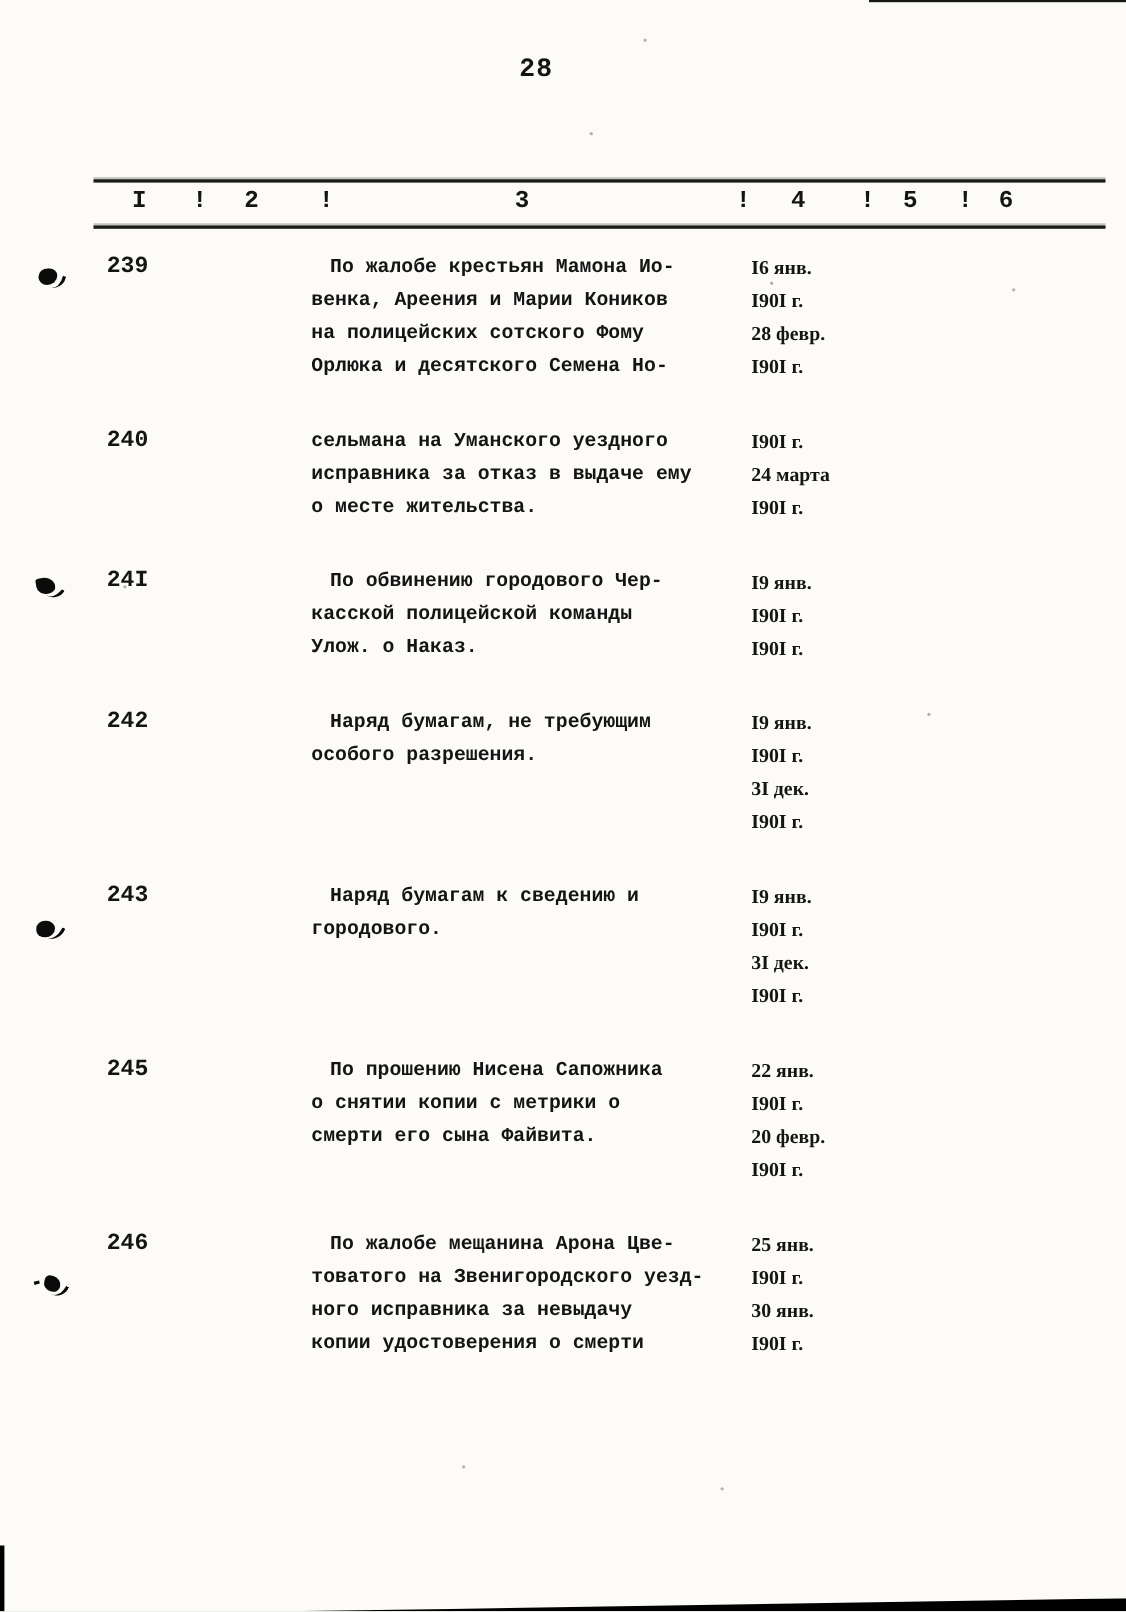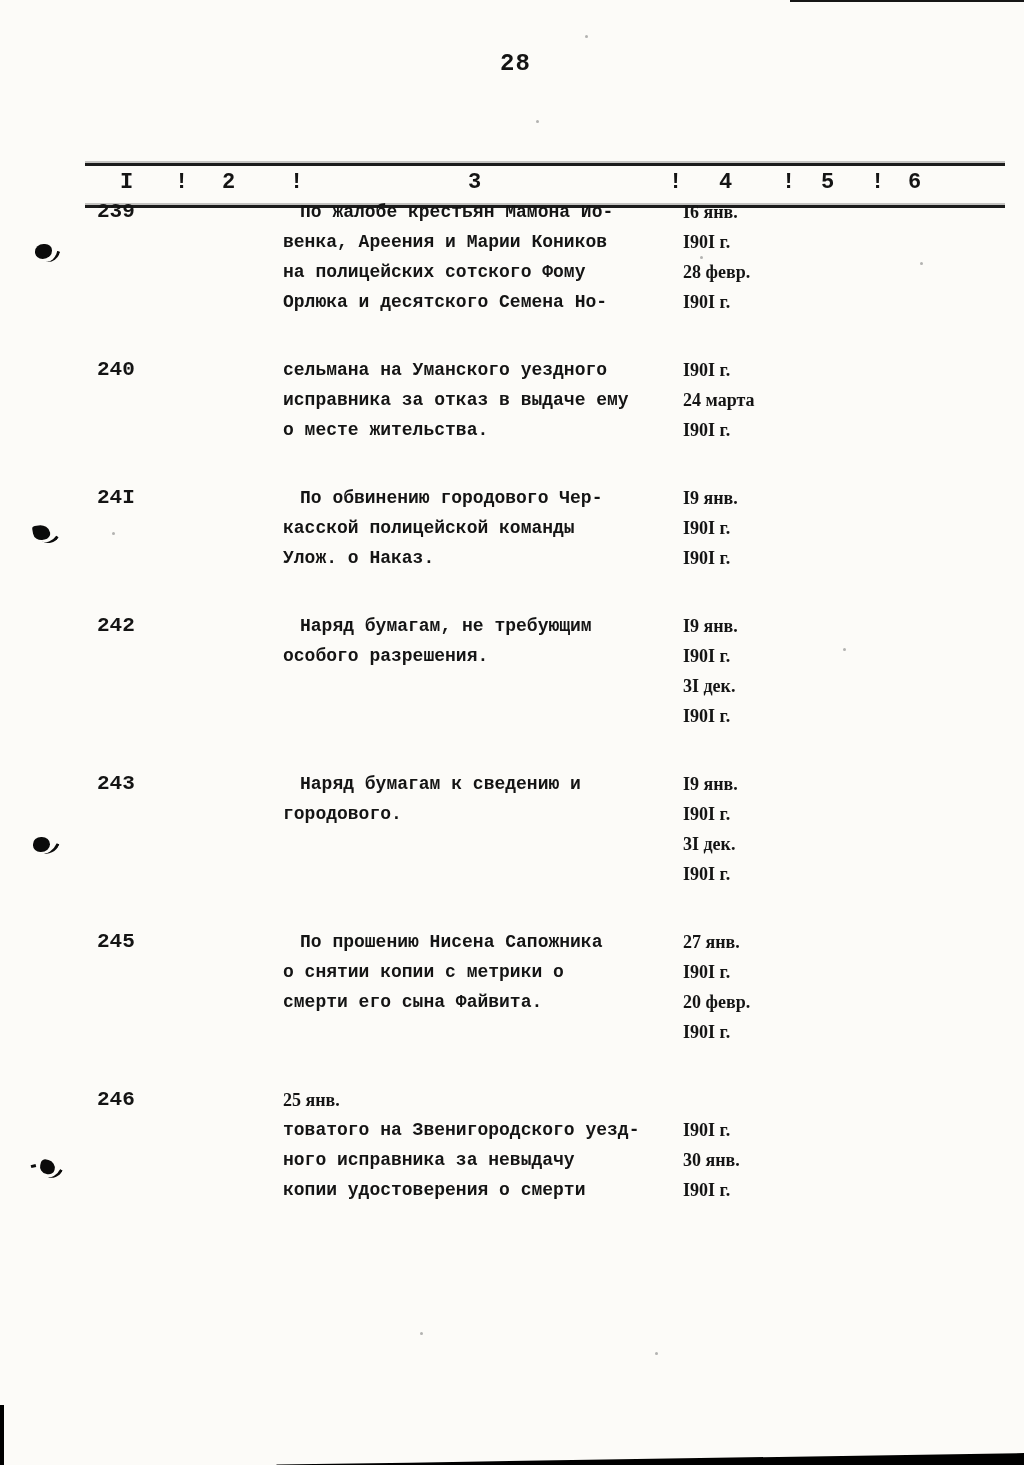--- a/index.html
+++ b/index.html
@@ -10,39 +10,40 @@
   .page{
     position:relative;
     width:1024px;height:1465px;
     background:var(--paper);
     overflow:hidden;
     font-family:"Liberation Mono","DejaVu Sans Mono",monospace;
     color:var(--ink);
   }
   
   .page-number{
-    position:absolute;left:500px;top:50px;
+    position:absolute;left:472px;top:50px;
     font-size:24px;font-weight:700;letter-spacing:1px;
   }
   
   .table-header{position:absolute;left:0;top:0;width:1024px;}
   .rule{
     position:absolute;left:85px;width:920px;height:3px;
     background:#1b1b1b;
     box-shadow:0 -2px 0 rgba(27,27,27,.25);
   }
   .rule-top{top:163px;}
   .rule-bottom{top:205px;}
   .header-cell{
     position:absolute;top:170px;
     font-size:22px;font-weight:700;
   }
   
   .entries{
-    position:absolute;left:0;top:197px;width:960px;
+    position:absolute;left:0;top:208px;width:960px;
+    padding-top:20px;
   }
   .entry{
     position:relative;
     padding-left:283px;
     margin-bottom:38px;
   }
   .entry-number{
     position:absolute;left:97px;top:0;
     font-size:21px;font-weight:700;line-height:30px;
   }
@@ -208,38 +209,39 @@
         </div>
         <div class="entry-line">
           <span class="entry-desc"></span>
           <span class="entry-date">I90I г.</span>
         </div>
       </div>
       <div class="entry">
         <span class="entry-number">245</span>
         <div class="entry-line">
           <span class="entry-desc first">По прошению Нисена Сапожника</span>
-          <span class="entry-date">27 янв.</span>
+          <span class="entry-date">22 янв.</span>
         </div>
         <div class="entry-line">
           <span class="entry-desc">о снятии копии с метрики о</span>
           <span class="entry-date">I90I г.</span>
         </div>
         <div class="entry-line">
           <span class="entry-desc">смерти его сына Файвита.</span>
           <span class="entry-date">20 февр.</span>
         </div>
         <div class="entry-line">
           <span class="entry-desc"></span>
           <span class="entry-date">I90I г.</span>
         </div>
       </div>
       <div class="entry">
         <span class="entry-number">246</span>
         <div class="entry-line">
+          <span class="entry-desc first">По жалобе мещанина Арона Цве-</span>
           <span class="entry-date">25 янв.</span>
         </div>
         <div class="entry-line">
           <span class="entry-desc">товатого на Звенигородского уезд-</span>
           <span class="entry-date">I90I г.</span>
         </div>
         <div class="entry-line">
           <span class="entry-desc">ного исправника за невыдачу</span>
           <span class="entry-date">30 янв.</span>
         </div>

